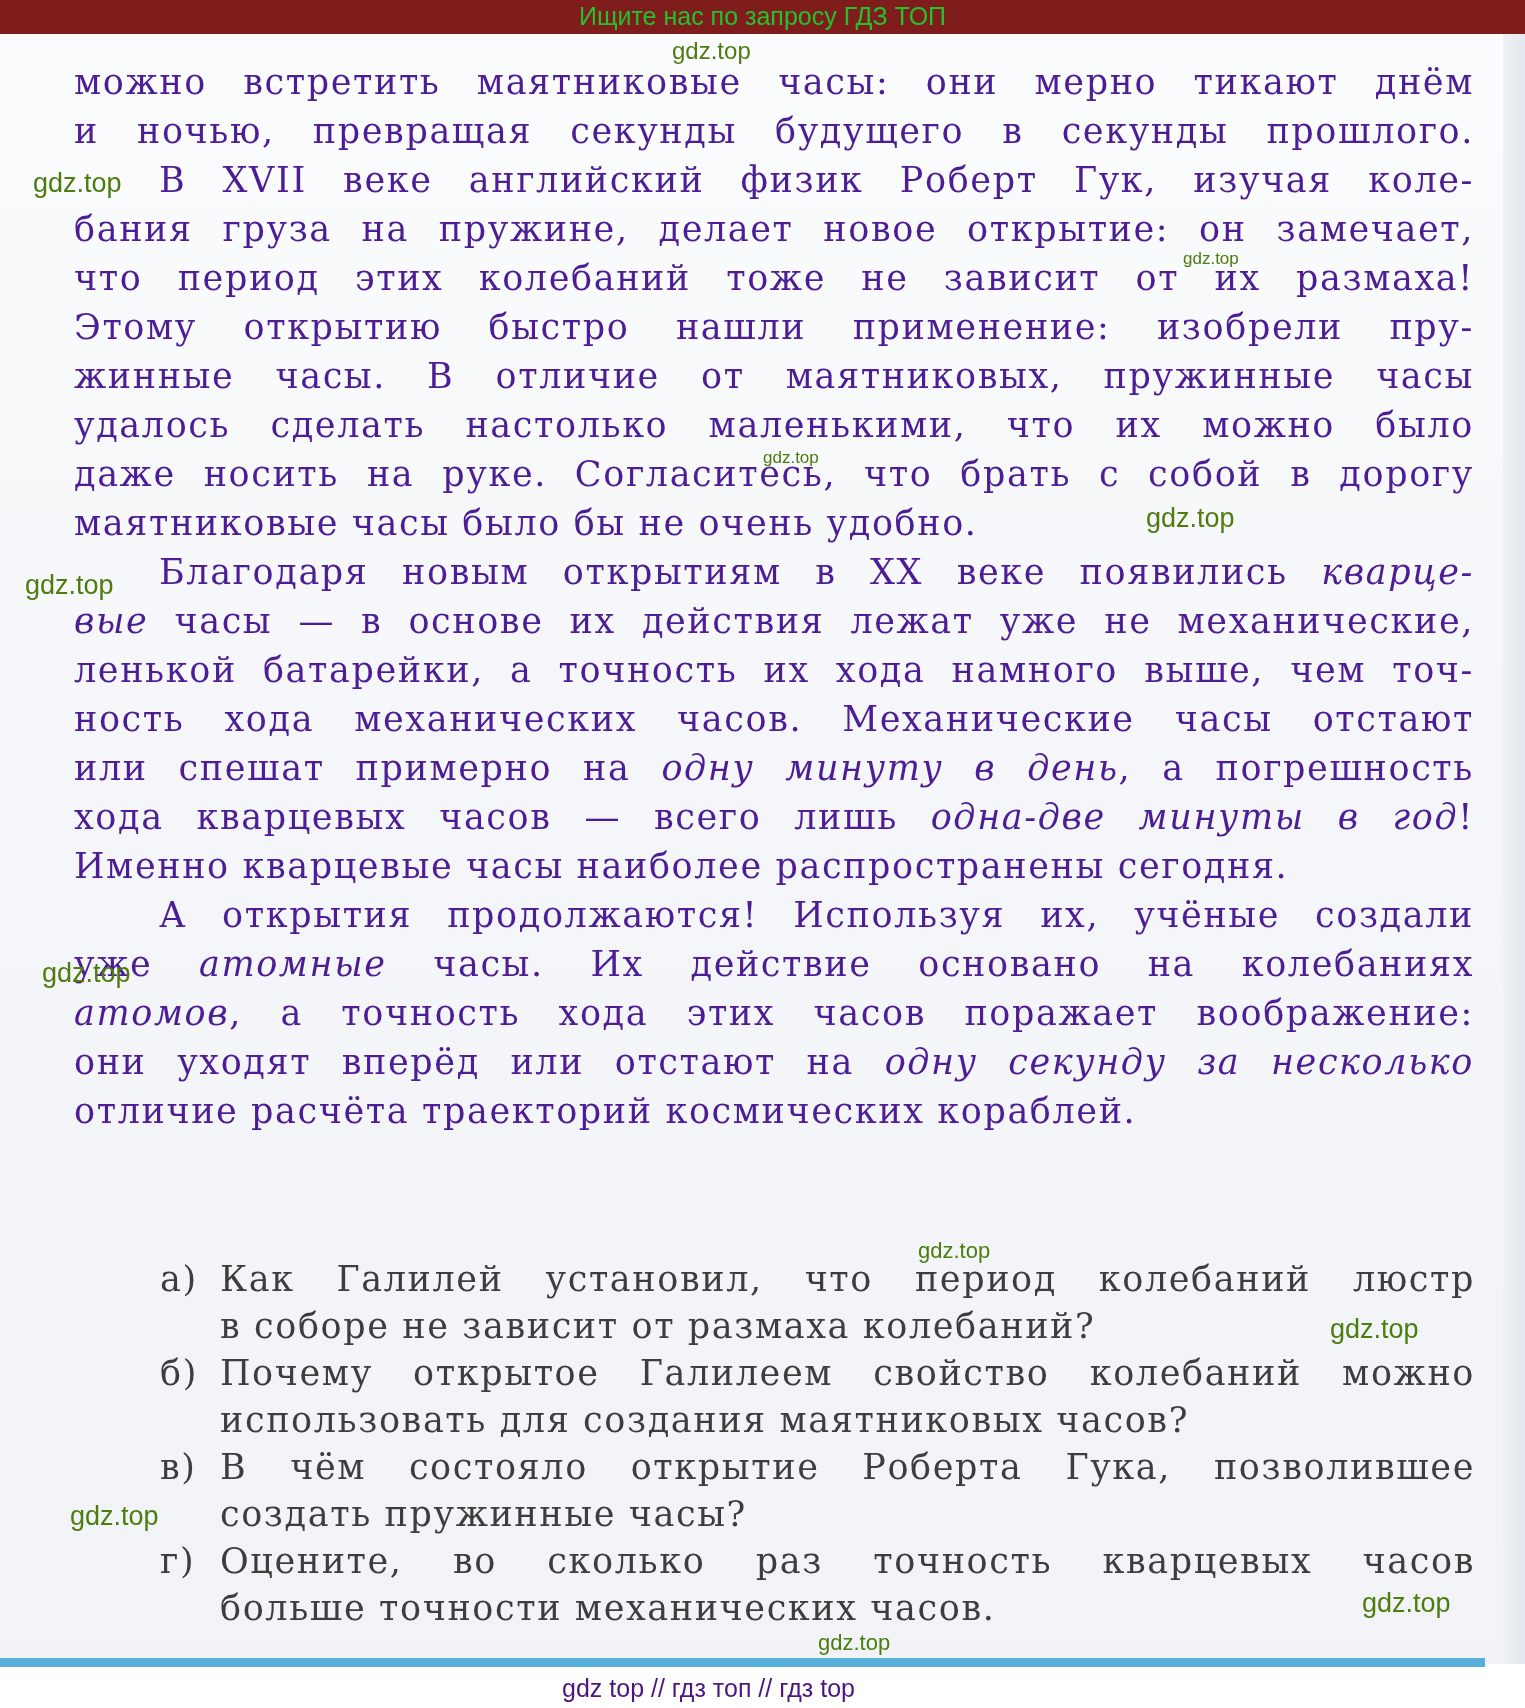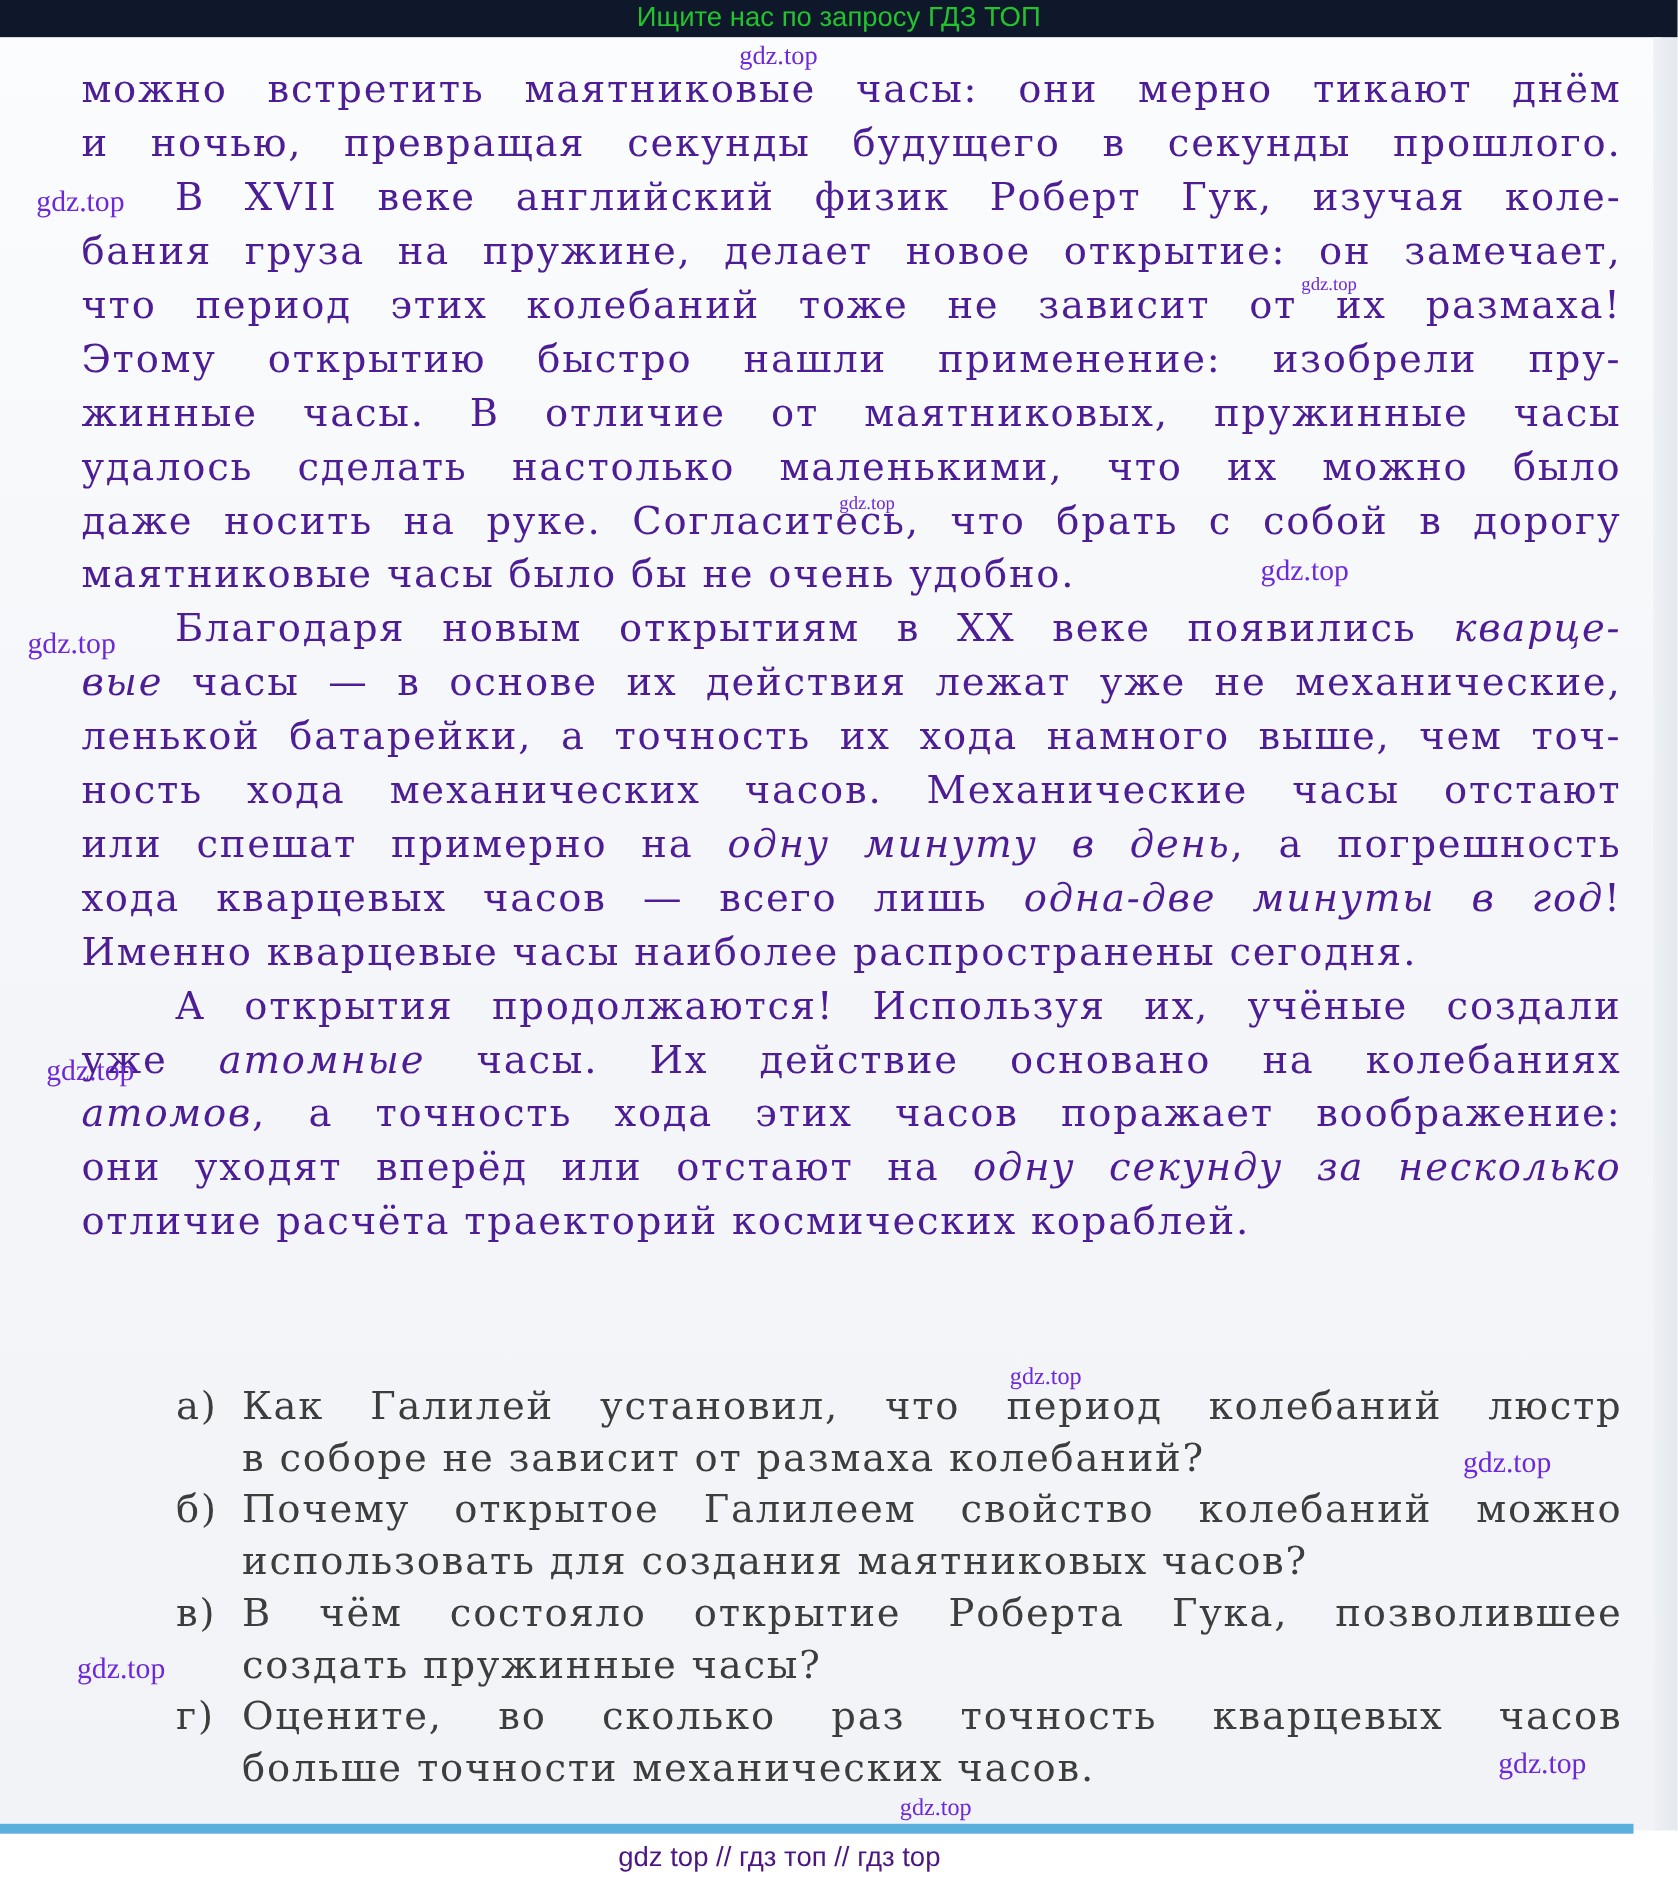--- a/index.html
+++ b/index.html
@@ -5,21 +5,21 @@
     html, body { margin: 0; padding: 0; }
     body {
       width: 1525px; height: 1708px; position: relative; overflow: hidden;
       background: #ffffff;
       font-family: "DejaVu Serif", serif;
     }
     .top-banner {
       position: absolute; left: 0; top: 0; width: 1525px; height: 34px;
       text-align: center; color: #22c32e;
       font-family: "Liberation Sans", sans-serif; font-size: 25px; line-height: 32px;
-      background: #0f172a;
+      background: #7f1d1d;
     }
     .page {
       position: absolute; left: 0; top: 34px; width: 1510px; height: 1630px;
       background: linear-gradient(180deg, #fbfcfd 0%, #f4f6f9 45%, #f1f3f7 100%);
     }
     .right-strip {
       position: absolute; right: 0; top: 34px; width: 22px; height: 1630px;
       background: linear-gradient(90deg, #eef1f5, #e4e9ef);
     }
     .blue-rule {
@@ -46,21 +46,21 @@
     .questions {
       position: absolute; left: 160px; top: 1256px; width: 1315px;
       color: #3d3d3d; font-size: 35px; letter-spacing: 1.6px;
     }
     .q { margin-bottom: 0; }
     .q-row { display: flex; height: 47px; line-height: 47px; white-space: nowrap; }
     .q-letter { width: 60px; flex: none; }
     .q-text { flex: 1; text-align: justify; text-align-last: justify; }
     .q-row.cont .q-text { text-align-last: left; }
     .wm {
-      position: absolute; color: #6d28d9; font-family: Liberation Serif, serif;
+      position: absolute; color: #4d7c0f; font-family: Liberation Sans, sans-serif;
       font-size: 27px; line-height: 30px; white-space: nowrap;
     }
     .wm.small { font-size: 17px; }
   </style>
 </head>
 <body>
 
 <div class="top-banner">Ищите нас по запросу ГДЗ ТОП</div>
 
 <div class="page"></div>

